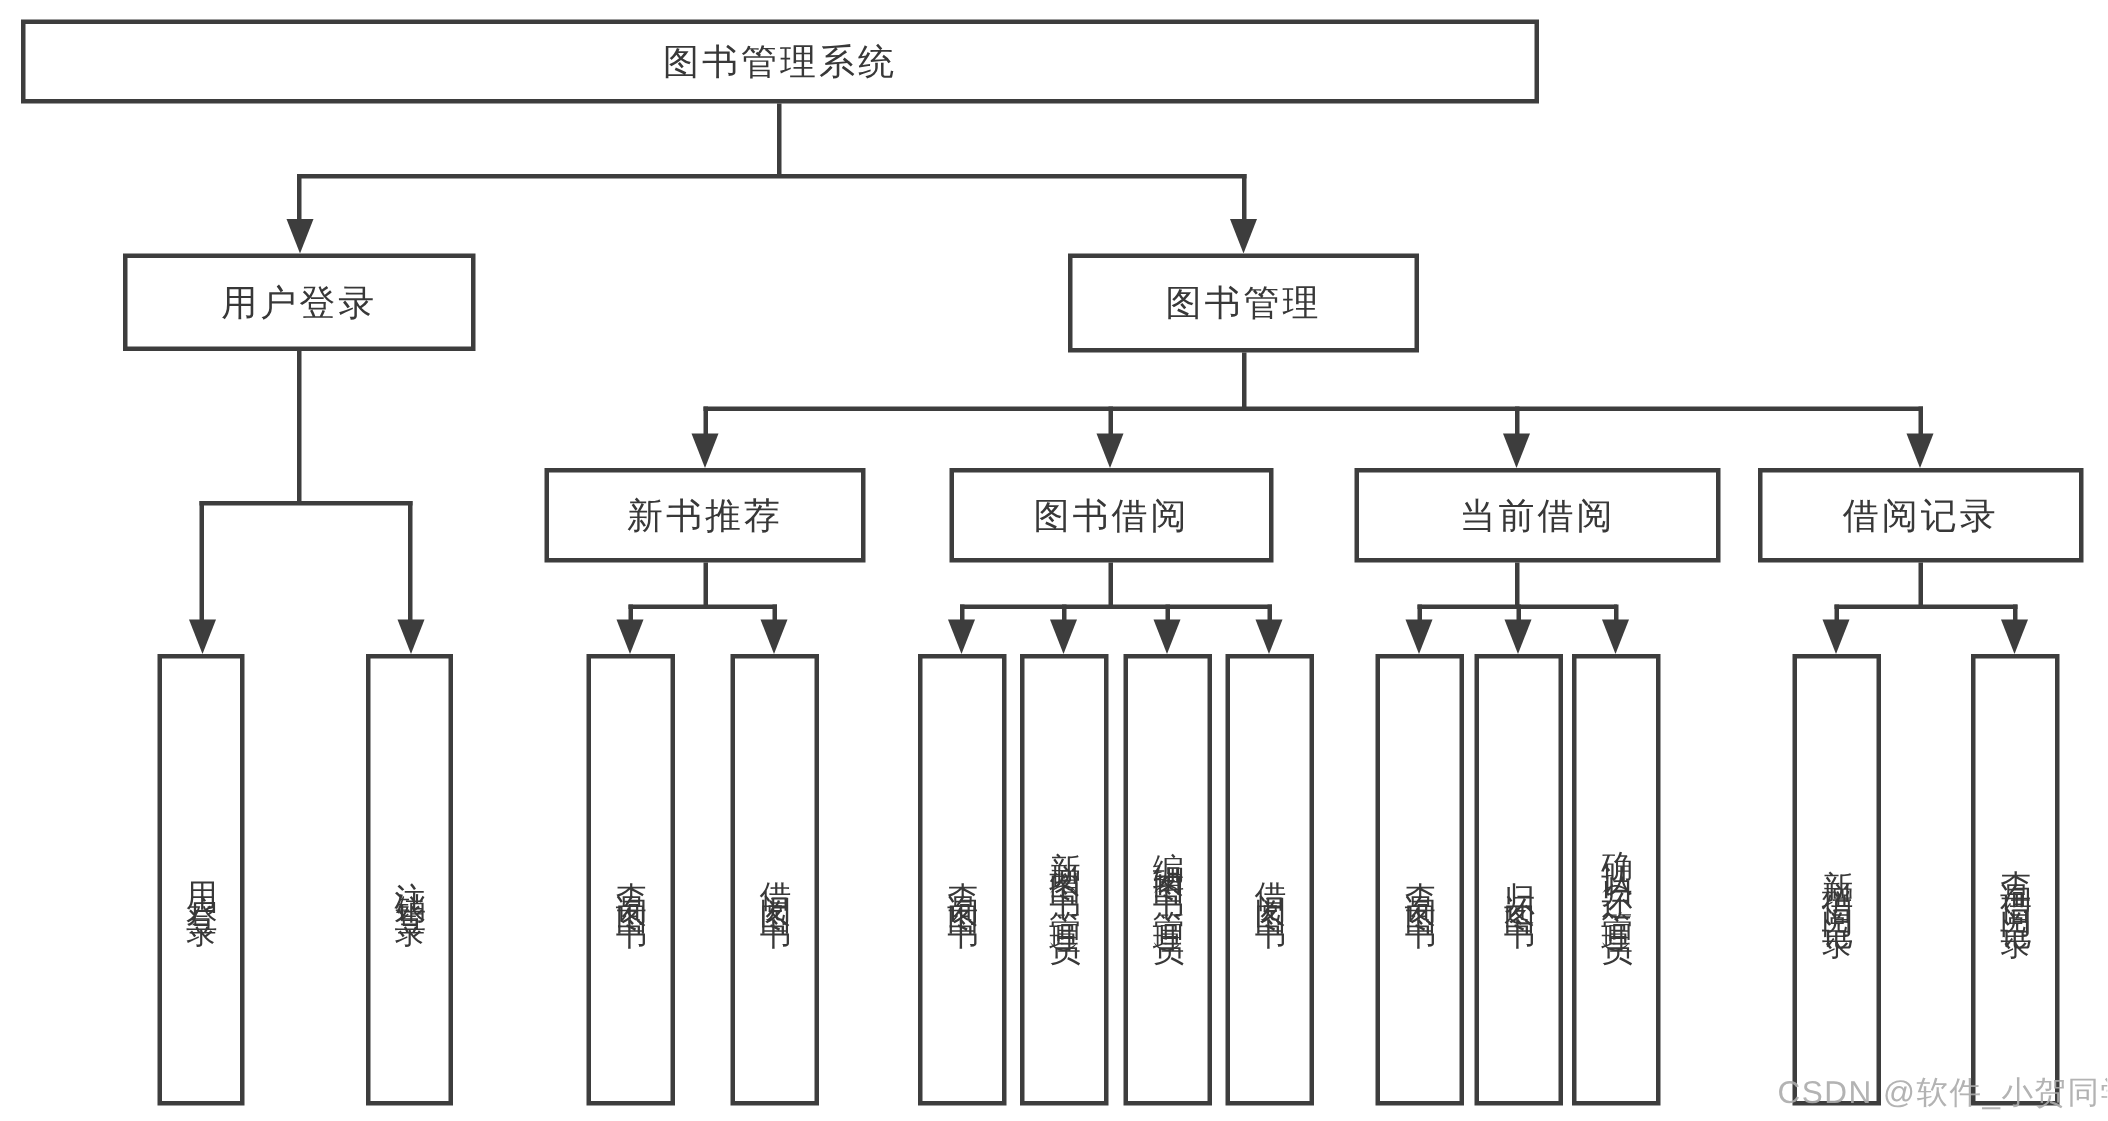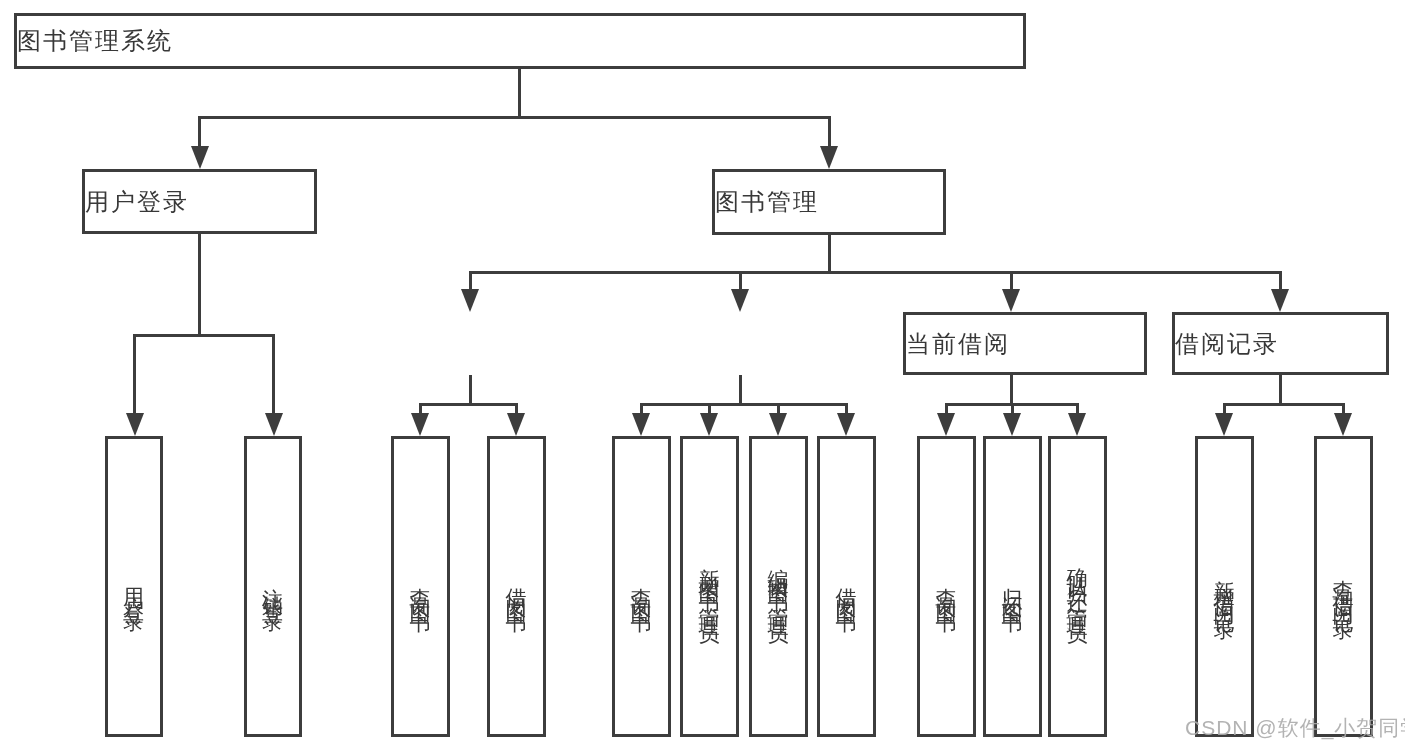--- a/index.html
+++ b/index.html
@@ -14,21 +14,21 @@
     position:relative;
     width:1405px;height:747px;
     background:var(--background);
     overflow:hidden;
   }
   .hbox{
     position:absolute;
     box-sizing:border-box;
     border:3px solid var(--line);
     background:#fff;
-    display:flex;align-items:center;justify-content:flex-start;
+    display:flex;align-items:center;justify-content:center;
     font-size:24px;letter-spacing:2px;color:var(--text);
     white-space:nowrap;
   }
   .vbox{
     position:absolute;
     box-sizing:border-box;
     border:3px solid var(--line);
     background:#fff;
     display:flex;align-items:center;justify-content:center;
     writing-mode:vertical-rl;
@@ -93,20 +93,26 @@
   <div class="hline" style="left:469px;top:271px;width:813px;"></div>
   <div class="vline" style="left:469px;top:271px;height:24px;"></div>
   <div class="arrow" style="left:461px;top:289px;"></div>
   <div class="vline" style="left:739px;top:271px;height:24px;"></div>
   <div class="arrow" style="left:731px;top:289px;"></div>
   <div class="vline" style="left:1010px;top:271px;height:24px;"></div>
   <div class="arrow" style="left:1002px;top:289px;"></div>
   <div class="vline" style="left:1279px;top:271px;height:24px;"></div>
   <div class="arrow" style="left:1271px;top:289px;"></div>
 
+  <div class="hbox" style="left:363px;top:312px;width:214px;height:63px;">
+    <span>新书推荐</span>
+  </div>
+  <div class="hbox" style="left:633px;top:312px;width:216px;height:63px;">
+    <span>图书借阅</span>
+  </div>
   <div class="hbox" style="left:903px;top:312px;width:244px;height:63px;">
     <span>当前借阅</span>
   </div>
   <div class="hbox" style="left:1172px;top:312px;width:217px;height:63px;">
     <span>借阅记录</span>
   </div>
 
   <div class="vline" style="left:469px;top:375px;height:31px;"></div>
   <div class="hline" style="left:419px;top:403px;width:99px;"></div>
   <div class="vline" style="left:419px;top:403px;height:14px;"></div>

